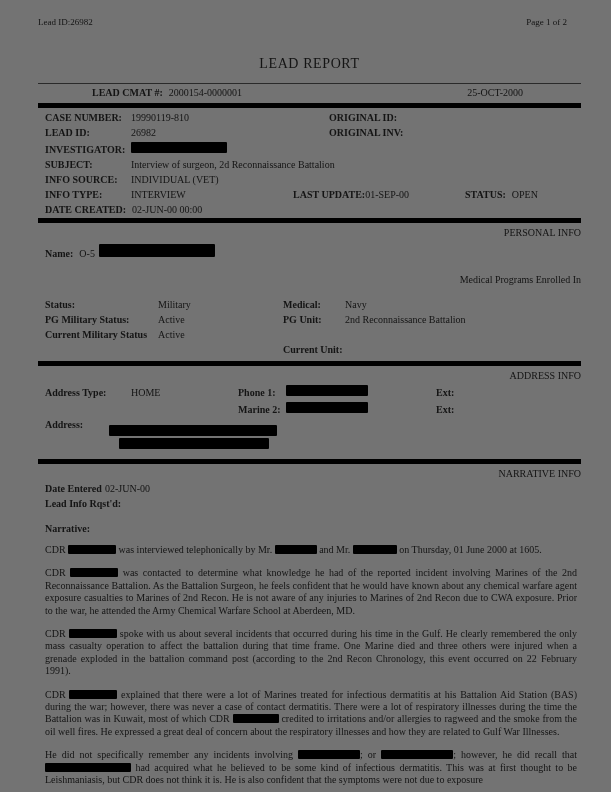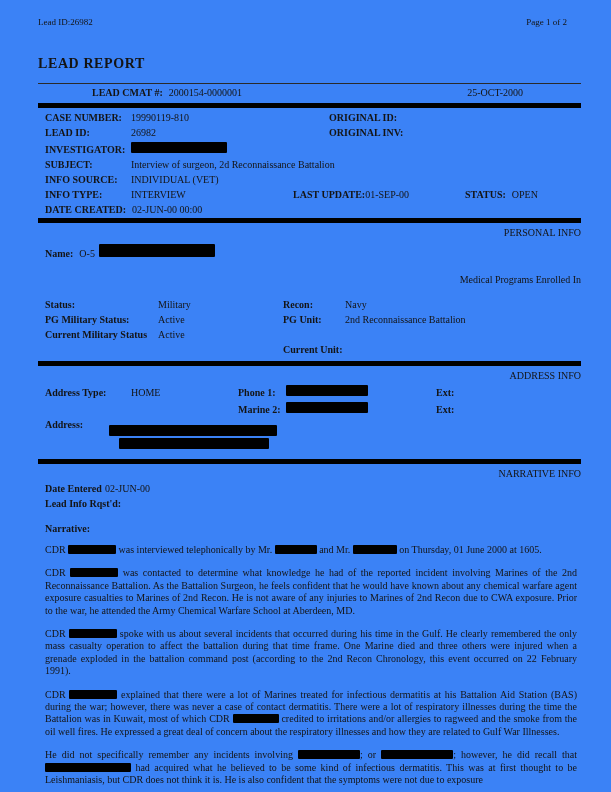--- a/index.html
+++ b/index.html
@@ -1,25 +1,25 @@
 <!DOCTYPE html>
 <html><head>
 <meta charset="utf-8">
 <style>
   * { margin:0; padding:0; box-sizing:border-box; }
   html, body { background:#dddbd6; }
   body { width:611px; margin:0 auto; font-family:"Liberation Serif", serif; }
   .page {
-    width:611px; height:792px; background:#3b82f6; color:#141414;
+    width:611px; height:792px; background:#737373; color:#141414;
     position:relative; overflow:hidden;
     padding:16px 30px 0 38px;
     font-size:10px; line-height:12px;
   }
   .doc-header { display:flex; justify-content:space-between; font-size:9px; padding-right:14px; }
-  .title { font-weight:bold; font-size:14px; letter-spacing:.6px; margin-top:30px; }
+  .title { text-align:center; font-weight:normal; font-size:14px; letter-spacing:.6px; margin-top:30px; }
   .cmat-row {
     margin-top:13px; border-top:1px solid #2a2a2a;
     display:flex; align-items:baseline; padding:3px 0 3px 54px;
   }
   .cmat-value { margin-left:6px; }
   .cmat-date { margin-left:auto; margin-right:58px; }
   .bar { height:5px; background:#000; margin:1px 0 2px 0; }
   .bold, .lbl { font-weight:bold; }
   .row { display:flex; align-items:baseline; padding:1.5px 0 1.5px 7px; }
   .c1 { width:86px; flex:none; }
@@ -110,21 +110,21 @@
     <div class="name-row">
       <span class="lbl">Name:</span>
       <span class="gap6"></span>
       <span>O-5</span>
       <span class="redact redact-tall" style="width:116px; margin-left:4px"></span>
     </div>
     <div class="sec-heading mt10" style="padding-left:7px">Medical  Programs Enrolled In</div>
     <div class="row mt10">
       <span class="p-label">Status:</span>
       <span class="p-value">Military</span>
-      <span class="p-label2">Recon:</span>
+      <span class="p-label2">Medical:</span>
       <span>Navy</span>
     </div>
     <div class="row">
       <span class="p-label">PG Military Status:</span>
       <span class="p-value">Active</span>
       <span class="p-label2">PG Unit:</span>
       <span>2nd Reconnaissance Battalion</span>
     </div>
     <div class="row">
       <span class="p-label">Current Military Status</span>

